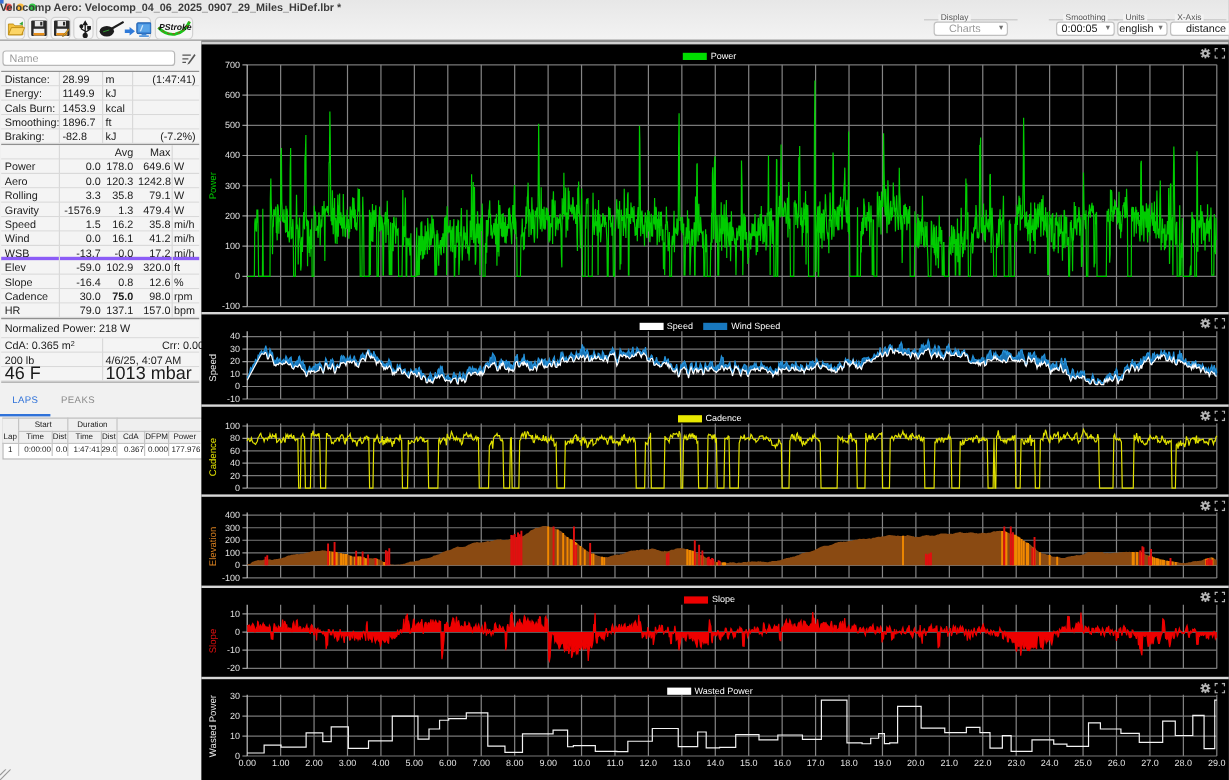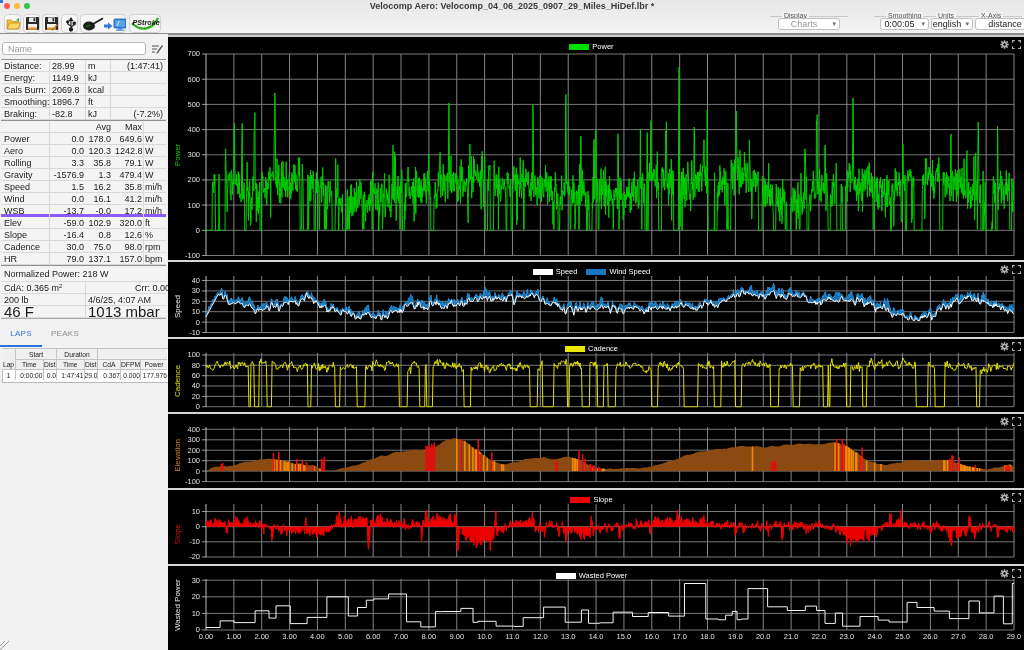--- a/index.html
+++ b/index.html
@@ -4,21 +4,21 @@
 body { width:1024px; height:650px; overflow:hidden; font-family:"Liberation Sans", sans-serif;
        -webkit-font-smoothing:antialiased; background:#ececec; position:relative; }
 sup { vertical-align:baseline; position:relative; top:-3px; line-height:0; }
 </style></head>
 <body>
 <div style="position:absolute;left:0;top:0;width:1024px;height:34px;background:linear-gradient(#e7e7e7,#f3f3f3);border-bottom:1px solid #8a8a8a;box-sizing:border-box;">
     <div style="position:absolute;left:4px;top:3px;width:6px;height:6px;border-radius:50%;background:#fc5753;"></div>
     <div style="position:absolute;left:14px;top:3px;width:6px;height:6px;border-radius:50%;background:#fdbc40;"></div>
     <div style="position:absolute;left:24px;top:3px;width:6px;height:6px;border-radius:50%;background:#33c748;"></div>
     <div style="position:absolute;left:0;top:0;width:3px;height:3px;background:#3b6fd4;"></div>
-    <div style="position:absolute;left:0;top:0;width:1024px;height:12px;text-align:center;font-size:9px;font-weight:bold;color:#3c3c3c;line-height:12px;">Velocomp Aero: Velocomp_04_06_2025_0907_29_Miles_HiDef.lbr *</div>
+    <div style="position:absolute;left:0;top:0;width:1024px;height:12px;font-size:9px;font-weight:bold;color:#3c3c3c;line-height:12px;">Velocomp Aero: Velocomp_04_06_2025_0907_29_Miles_HiDef.lbr *</div>
     <div style="position:absolute;left:4px;top:14px;width:17px;height:19px;background:#f6f6f6;border:1px solid #d2d2d2;border-radius:4px;box-sizing:border-box;">
       <svg width="15" height="14" viewBox="0 0 15 14" style="position:absolute;left:1px;top:2px;">
         <path d="M1 3h4l1.5 1.5H13V12H1z" fill="#f5c13e" stroke="#b8860b" stroke-width="0.7"></path>
         <path d="M1 12l2.5-6H14.5L12 12z" fill="#fcd566" stroke="#b8860b" stroke-width="0.7"></path>
         <path d="M10 3l3-2v3z" fill="#2da12d"></path>
       </svg>
     </div>
     <div style="position:absolute;left:23px;top:14px;width:17px;height:19px;background:#f6f6f6;border:1px solid #d2d2d2;border-radius:4px;box-sizing:border-box;">
       <svg width="15" height="15" viewBox="0 0 15 15" style="position:absolute;left:1px;top:1px;">
         <rect x="1" y="1" width="13" height="13" rx="1" fill="#2a2a2a"></rect>
@@ -98,21 +98,21 @@
       <span style="position:absolute;left:110px;width:54px;text-align:right;padding:0 2px;box-sizing:border-box;">(1:47:41)</span>
     </div>
     <div style="position:absolute;left:1px;top:38px;width:165px;height:12px;background:#f4f4f4;border-bottom:1px solid #d9d9d9;box-sizing:border-box;font-size:9px;line-height:12px;white-space:nowrap;">
       <span style="position:absolute;left:1px;width:48px;text-align:left;padding:0 2px;box-sizing:border-box;">Energy:</span>
       <span style="position:absolute;left:49px;width:36px;text-align:left;padding:0 2px;box-sizing:border-box;">1149.9</span>
       <span style="position:absolute;left:85px;width:28px;text-align:left;padding:0 2px;box-sizing:border-box;">kJ</span>
       <span style="position:absolute;left:110px;width:54px;text-align:right;padding:0 2px;box-sizing:border-box;"></span>
     </div>
     <div style="position:absolute;left:1px;top:50px;width:165px;height:12px;background:#f4f4f4;border-bottom:1px solid #d9d9d9;box-sizing:border-box;font-size:9px;line-height:12px;white-space:nowrap;">
       <span style="position:absolute;left:1px;width:48px;text-align:left;padding:0 2px;box-sizing:border-box;">Cals Burn:</span>
-      <span style="position:absolute;left:49px;width:36px;text-align:left;padding:0 2px;box-sizing:border-box;">2069.8</span>
+      <span style="position:absolute;left:49px;width:36px;text-align:left;padding:0 2px;box-sizing:border-box;">1453.9</span>
       <span style="position:absolute;left:85px;width:28px;text-align:left;padding:0 2px;box-sizing:border-box;">kcal</span>
       <span style="position:absolute;left:110px;width:54px;text-align:right;padding:0 2px;box-sizing:border-box;"></span>
     </div>
     <div style="position:absolute;left:1px;top:62px;width:165px;height:12px;background:#f4f4f4;border-bottom:1px solid #d9d9d9;box-sizing:border-box;font-size:9px;line-height:12px;white-space:nowrap;">
       <span style="position:absolute;left:1px;width:48px;text-align:left;padding:0 2px;box-sizing:border-box;">Smoothing:</span>
       <span style="position:absolute;left:49px;width:36px;text-align:left;padding:0 2px;box-sizing:border-box;">1896.7</span>
       <span style="position:absolute;left:85px;width:28px;text-align:left;padding:0 2px;box-sizing:border-box;">ft</span>
       <span style="position:absolute;left:110px;width:54px;text-align:right;padding:0 2px;box-sizing:border-box;"></span>
     </div>
     <div style="position:absolute;left:1px;top:74px;width:165px;height:12px;background:#f4f4f4;border-bottom:1px solid #d9d9d9;box-sizing:border-box;font-size:9px;line-height:12px;white-space:nowrap;">
@@ -186,21 +186,21 @@
     <div style="position:absolute;left:1px;top:195px;width:165px;height:12px;background:#f4f4f4;border-bottom:1px solid #d9d9d9;box-sizing:border-box;font-size:9px;line-height:12px;white-space:nowrap;">
       <span style="position:absolute;left:1px;width:48px;text-align:left;padding:0 2px;box-sizing:border-box;">Slope</span>
       <span style="position:absolute;left:49px;width:36px;text-align:right;padding:0 2px;box-sizing:border-box;">-16.4</span>
       <span style="position:absolute;left:85px;width:27px;text-align:right;padding:0 2px;box-sizing:border-box;">0.8</span>
       <span style="position:absolute;left:112px;width:31px;text-align:right;padding:0 2px;box-sizing:border-box;">12.6</span>
       <span style="position:absolute;left:143px;width:23px;text-align:left;padding:0 1px;box-sizing:border-box;">%</span>
     </div>
     <div style="position:absolute;left:1px;top:207px;width:165px;height:12px;background:#f4f4f4;border-bottom:1px solid #d9d9d9;box-sizing:border-box;font-size:9px;line-height:12px;white-space:nowrap;">
       <span style="position:absolute;left:1px;width:48px;text-align:left;padding:0 2px;box-sizing:border-box;">Cadence</span>
       <span style="position:absolute;left:49px;width:36px;text-align:right;padding:0 2px;box-sizing:border-box;">30.0</span>
-      <span style="position:absolute;left:85px;width:27px;text-align:right;padding:0 2px;box-sizing:border-box;">75.0</span>
+      <span style="position:absolute;left:85px;width:27px;text-align:right;padding:0 2px;box-sizing:border-box;font-weight:bold;">75.0</span>
       <span style="position:absolute;left:112px;width:31px;text-align:right;padding:0 2px;box-sizing:border-box;">98.0</span>
       <span style="position:absolute;left:143px;width:23px;text-align:left;padding:0 1px;box-sizing:border-box;">rpm</span>
     </div>
     <div style="position:absolute;left:1px;top:219px;width:165px;height:12px;background:#f4f4f4;border-bottom:1px solid #d9d9d9;box-sizing:border-box;font-size:9px;line-height:12px;white-space:nowrap;">
       <span style="position:absolute;left:1px;width:48px;text-align:left;padding:0 2px;box-sizing:border-box;">HR</span>
       <span style="position:absolute;left:49px;width:36px;text-align:right;padding:0 2px;box-sizing:border-box;">79.0</span>
       <span style="position:absolute;left:85px;width:27px;text-align:right;padding:0 2px;box-sizing:border-box;">137.1</span>
       <span style="position:absolute;left:112px;width:31px;text-align:right;padding:0 2px;box-sizing:border-box;">157.0</span>
       <span style="position:absolute;left:143px;width:23px;text-align:left;padding:0 1px;box-sizing:border-box;">bpm</span>
     </div>

